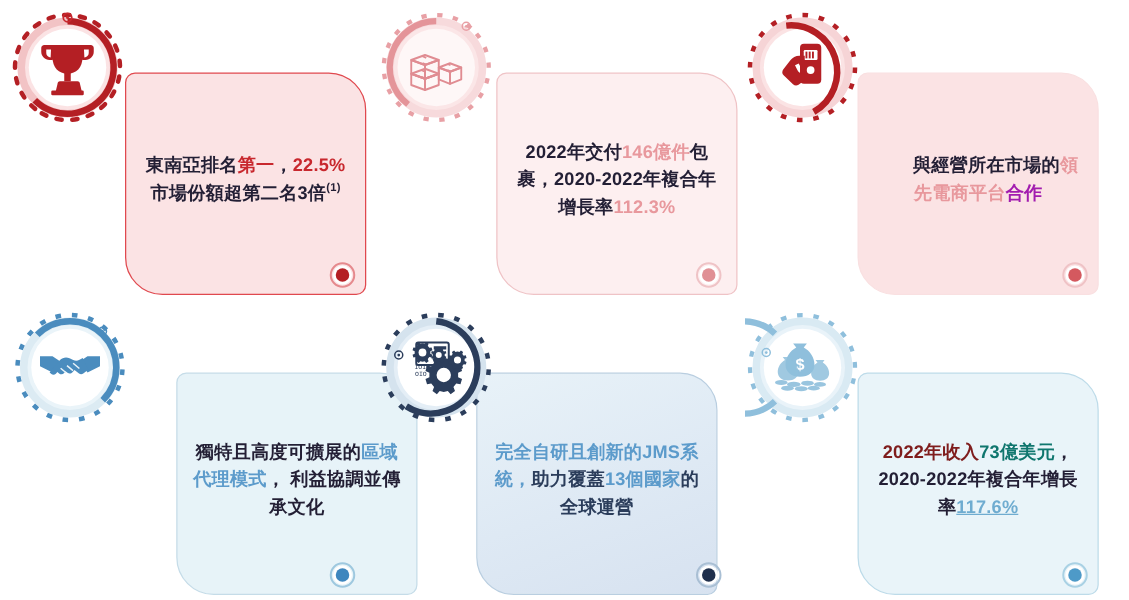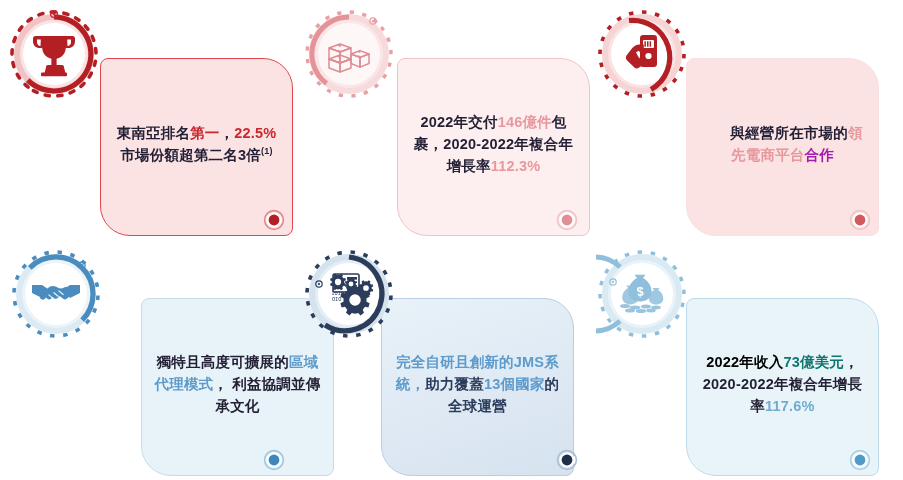--- a/index.html
+++ b/index.html
@@ -225,21 +225,21 @@
   </div>
   <div class="dot" style="left:556px;top:449px;">
     <svg viewBox="0 0 22 22">
       <circle cx="11" cy="11" r="9.4" fill="none" stroke="#A9BFD4" stroke-width="1.6"></circle>
       <circle cx="11" cy="11" r="7.6" fill="#FFFFFF"></circle>
       <circle cx="11" cy="11" r="5.4" fill="#1F2F4C"></circle>
     </svg>
   </div>
 
   <div class="card" style="left:686px;top:298px;border-color:#BDDBE9;background:#E9F4F9;">
-    <div class="card-text"><span class="hi" style="color: #000000; margin-top: 44px;">2022年收入</span><span class="hi" style="color: #0f766e;">73億美元</span><span class="hi" style="color: rgb(35, 31, 53);">，2020-2022年複合年增長率</span><span class="hi" style="color: rgb(111, 172, 208);">117.6%</span></div>
+    <div class="card-text"><span class="hi" style="color: #7f1d1d; margin-top: 44px;">2022年收入</span><span class="hi" style="color: #0f766e;">73億美元</span><span class="hi" style="color: rgb(35, 31, 53);">，2020-2022年複合年增長率</span><span class="hi" style="color: rgb(111, 172, 208); text-decoration: underline;">117.6%</span></div>
   </div>
   <div class="badge" style="left:596px;top:248px;">
     <svg viewBox="0 0 92 92">
       <circle cx="46" cy="46" r="36" fill="#E9F3F9"></circle>
       <circle cx="46" cy="46" r="31" fill="#FFFFFF"></circle>
       <circle cx="46" cy="46" r="37" fill="none" stroke="#D9EAF3" stroke-width="6"></circle>
       <path d="M24 19 A37 37 0 1 0 24 73" fill="none" stroke="#8FBFDC" stroke-width="5"></path>
       <circle cx="46" cy="46" r="42" fill="none" stroke="#8FBFDC" stroke-width="3.4" stroke-dasharray="1.7 3.3" pathLength="100" transform="rotate(-78 46 46)"></circle>
       <circle cx="17" cy="34" r="3.2" fill="none" stroke="#8FBFDC" stroke-width="1.2"></circle>
       <circle cx="17" cy="34" r="1.1" fill="#8FBFDC"></circle>

